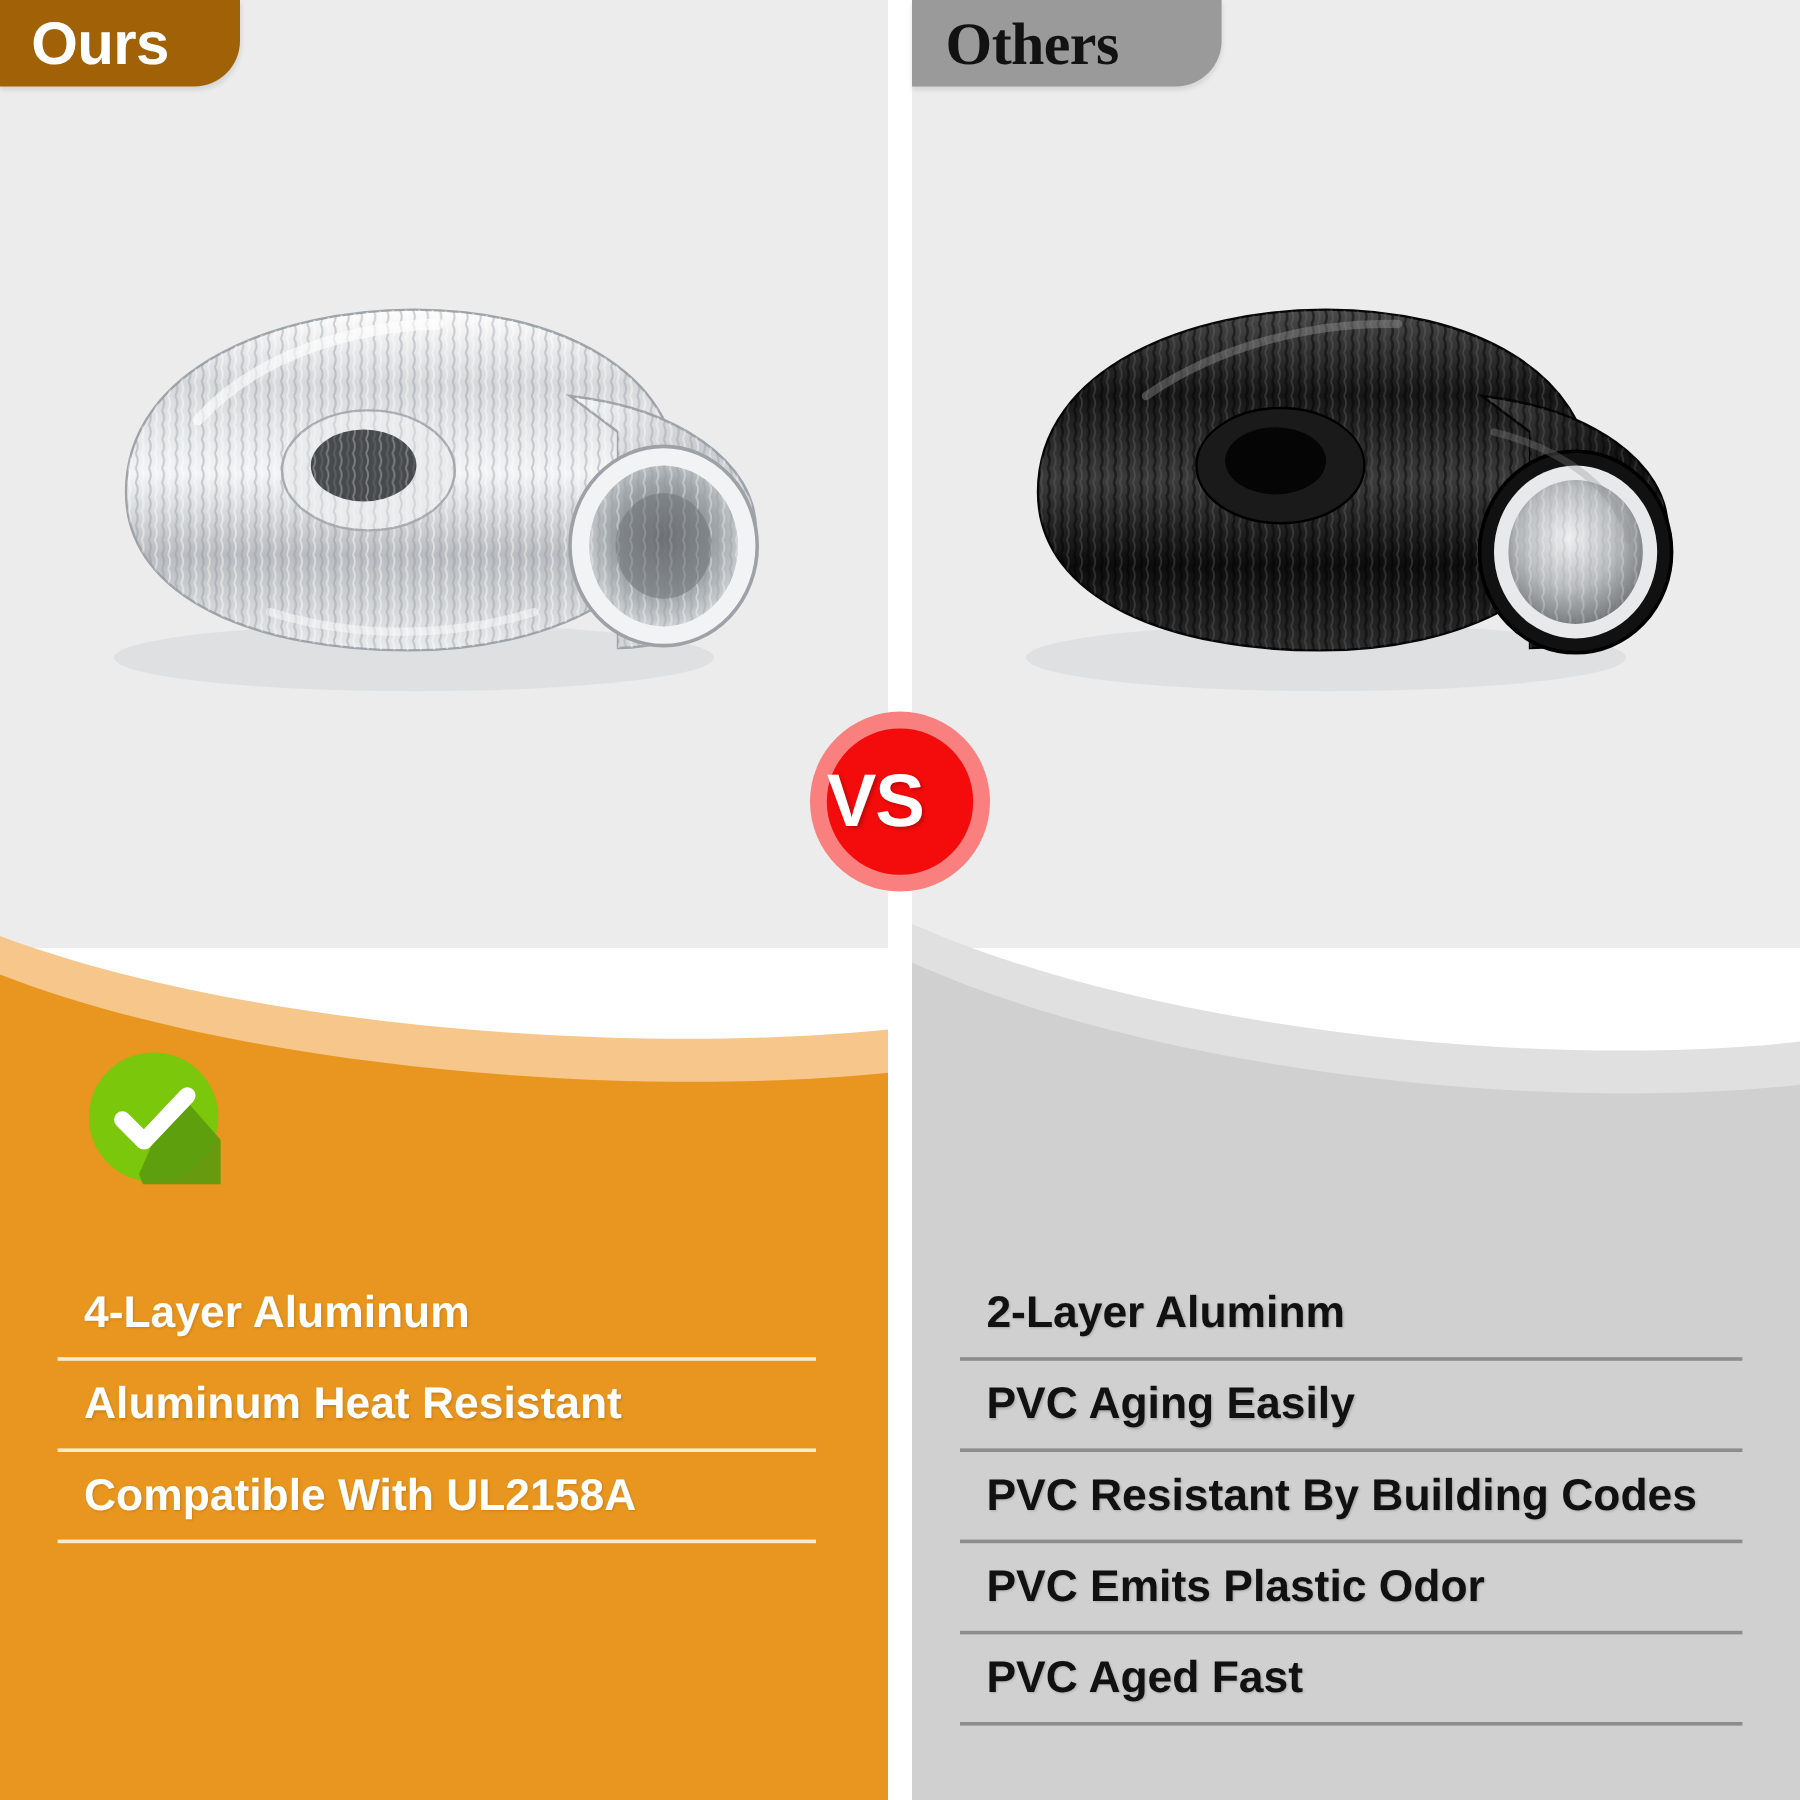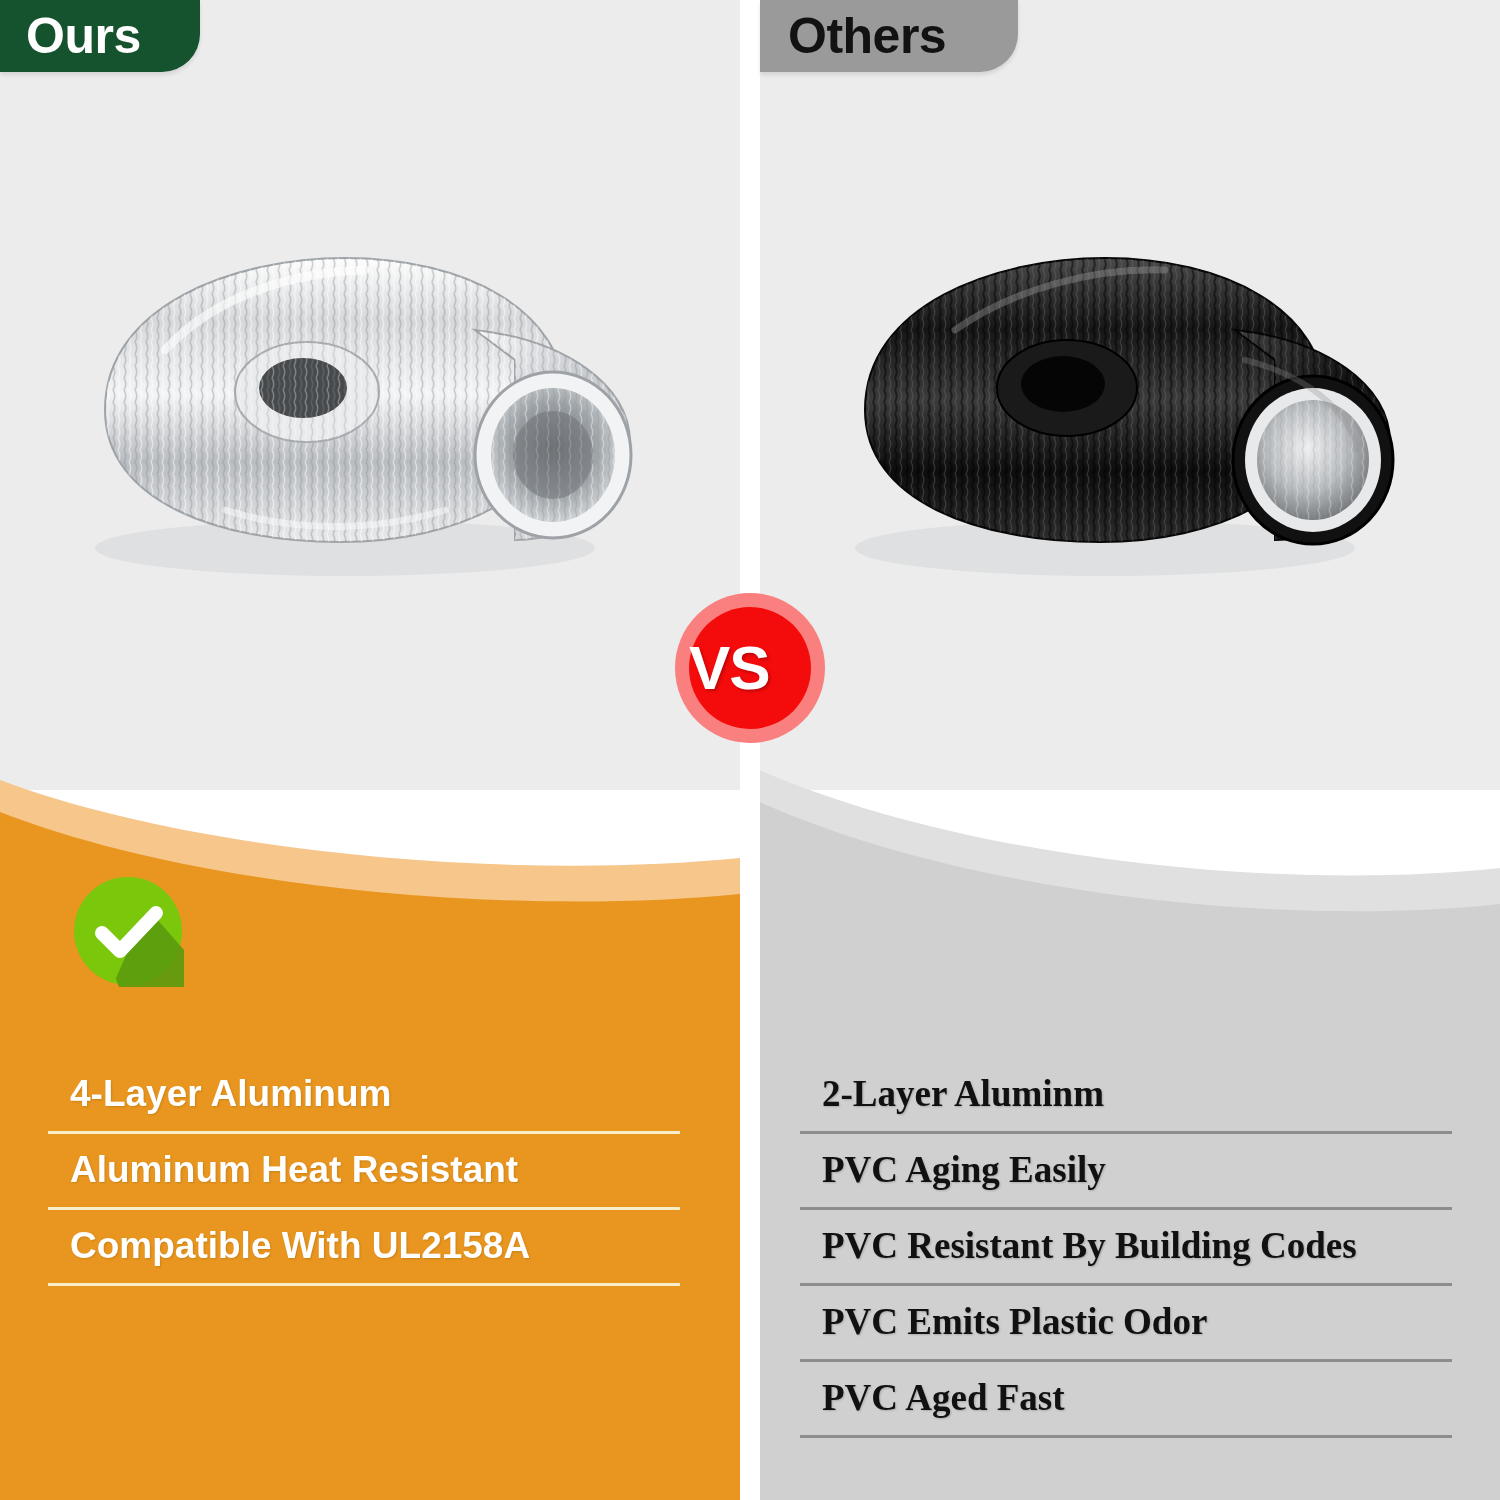--- a/index.html
+++ b/index.html
@@ -44,29 +44,30 @@
     border-bottom-right-radius: 38px;
     display: flex;
     align-items: center;
     box-sizing: border-box;
     z-index: 6;
   }
   .ribbon.ours {
     left: 0;
     width: 200px;
     padding-left: 26px;
-    background: #14532d;
+    background: #a16207;
     box-shadow: 0 3px 4px rgba(0,0,0,0.10);
   }
   .ribbon.others {
     left: 760px;
     width: 258px;
     padding-left: 28px;
     background: #9a9a9a;
     box-shadow: 0 3px 4px rgba(0,0,0,0.10);
+    font-family: Liberation Serif, serif;
   }
   .ribbon-label {
     font-size: 50px;
     font-weight: bold;
     letter-spacing: -0.5px;
     line-height: 1;
   }
   .ribbon.ours .ribbon-label  { color: #ffffff; }
   .ribbon.others .ribbon-label { color: #121212; }
 
@@ -172,21 +173,21 @@
   .feature-list.left  { left: 48px; width: 632px; }
   .feature-list.right { left: 40px; width: 652px; }
 
   .feature-row {
     display: flex;
     align-items: center;
     height: 76px;
     box-sizing: border-box;
   }
   .feature-list.left .feature-row  { border-bottom: 3px solid #f7eec8; }
-  .feature-list.right .feature-row { border-bottom: 3px solid #8d8d8d; font-family: Liberation Serif, serif; }
+  .feature-list.right .feature-row { border-bottom: 3px solid #8d8d8d; }
 
   .feature-text {
     font-size: 37px;
     font-weight: bold;
     line-height: 1.05;
     white-space: nowrap;
     padding-left: 22px;
   }
   .feature-list.left .feature-text {
     color: #ffffff;

